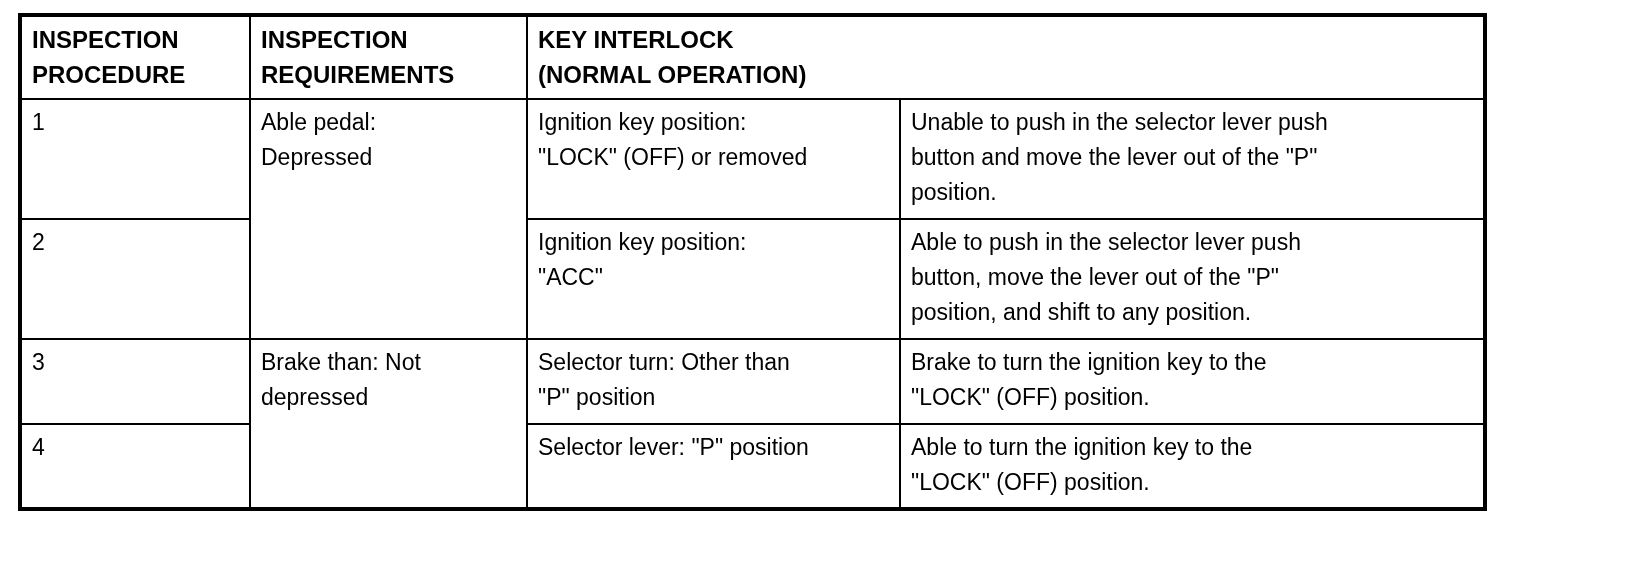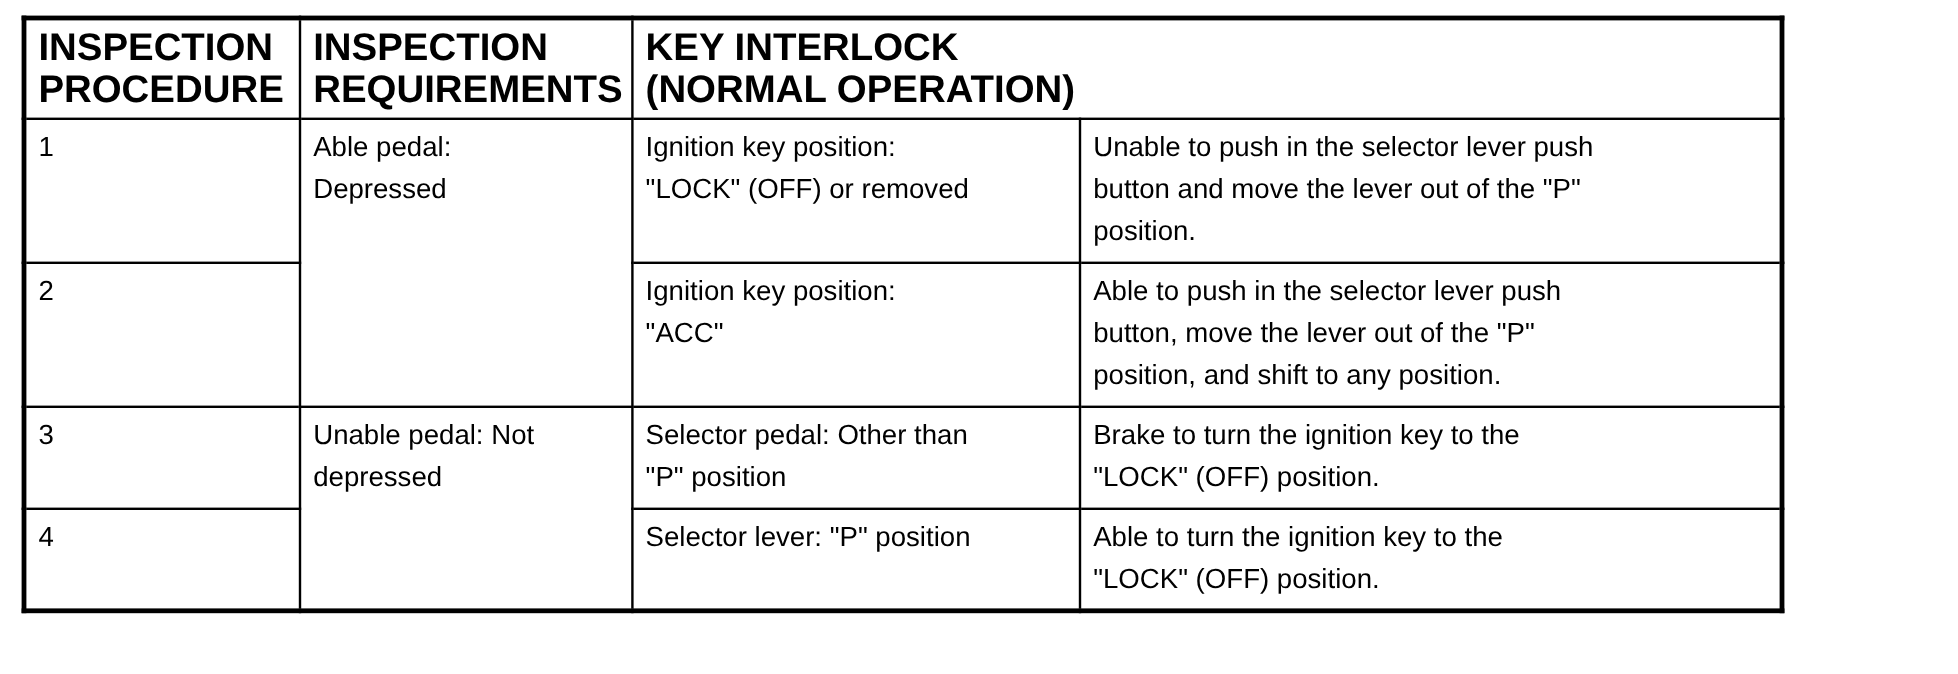--- a/index.html
+++ b/index.html
@@ -35,21 +35,21 @@
     vertical-align: top;
     text-align: left;
     padding: 5px 10px;
     font-size: 23px;
     line-height: 35px;
     white-space: pre-line;
     overflow: hidden;
   }
   table.spec th {
     font-weight: bold;
-    font-size: 32px;
+    font-size: 24px;
   }
   tr.hdr    { height: 84px; }
   tr.row-a  { height: 120px; }
   tr.row-b  { height: 85px; }
 </style>
 </head>
 <body>
 
 <div class="sheet">
   <table class="spec">
@@ -81,23 +81,23 @@
     <tr class="row-a">
       <td>2</td>
       <td>Ignition key position:
 "ACC"</td>
       <td>Able to push in the selector lever push
 button, move the lever out of the "P"
 position, and shift to any position.</td>
     </tr>
     <tr class="row-b">
       <td>3</td>
-      <td rowspan="2">Unable pedal: Not
+      <td rowspan="2">Brake than: Not
 depressed</td>
-      <td>Selector pedal: Other than
+      <td>Selector turn: Other than
 "P" position</td>
       <td>Brake to turn the ignition key to the
 "LOCK" (OFF) position.</td>
     </tr>
     <tr class="row-b">
       <td>4</td>
       <td>Selector lever: "P" position</td>
       <td>Able to turn the ignition key to the
 "LOCK" (OFF) position.</td>
     </tr>

